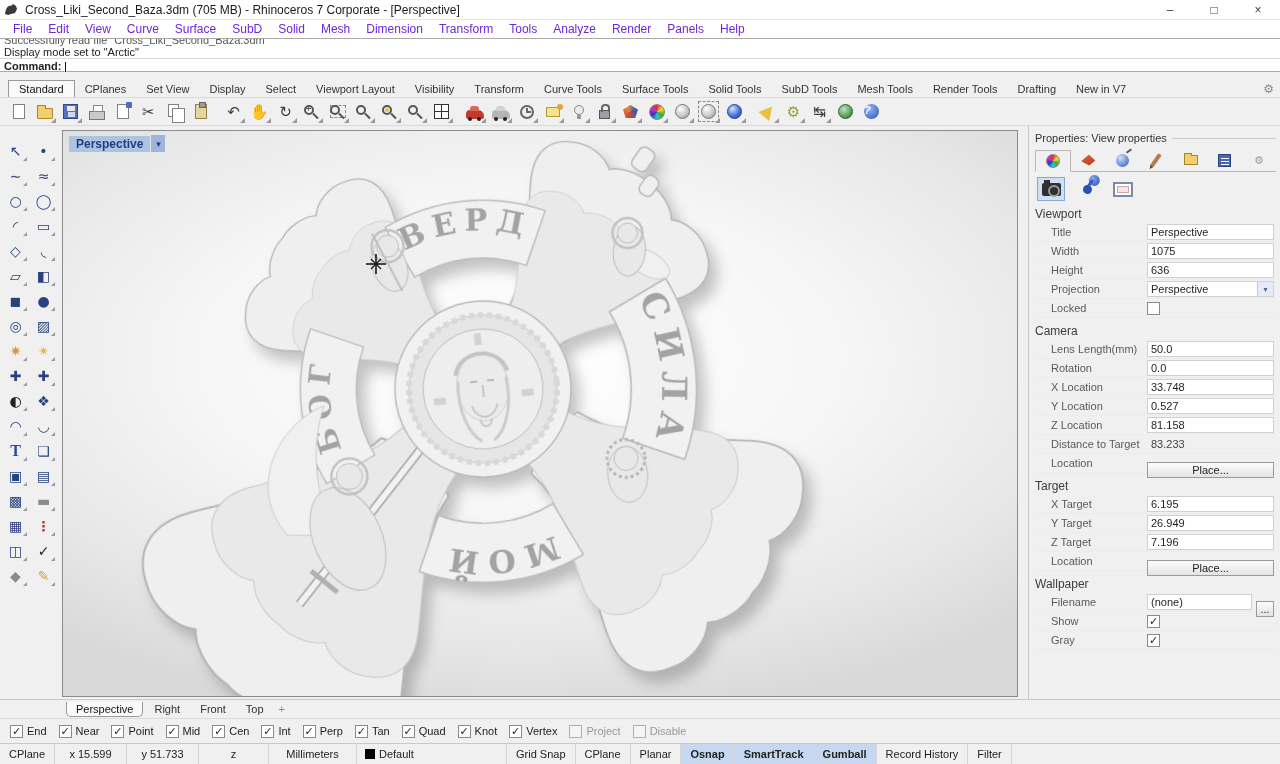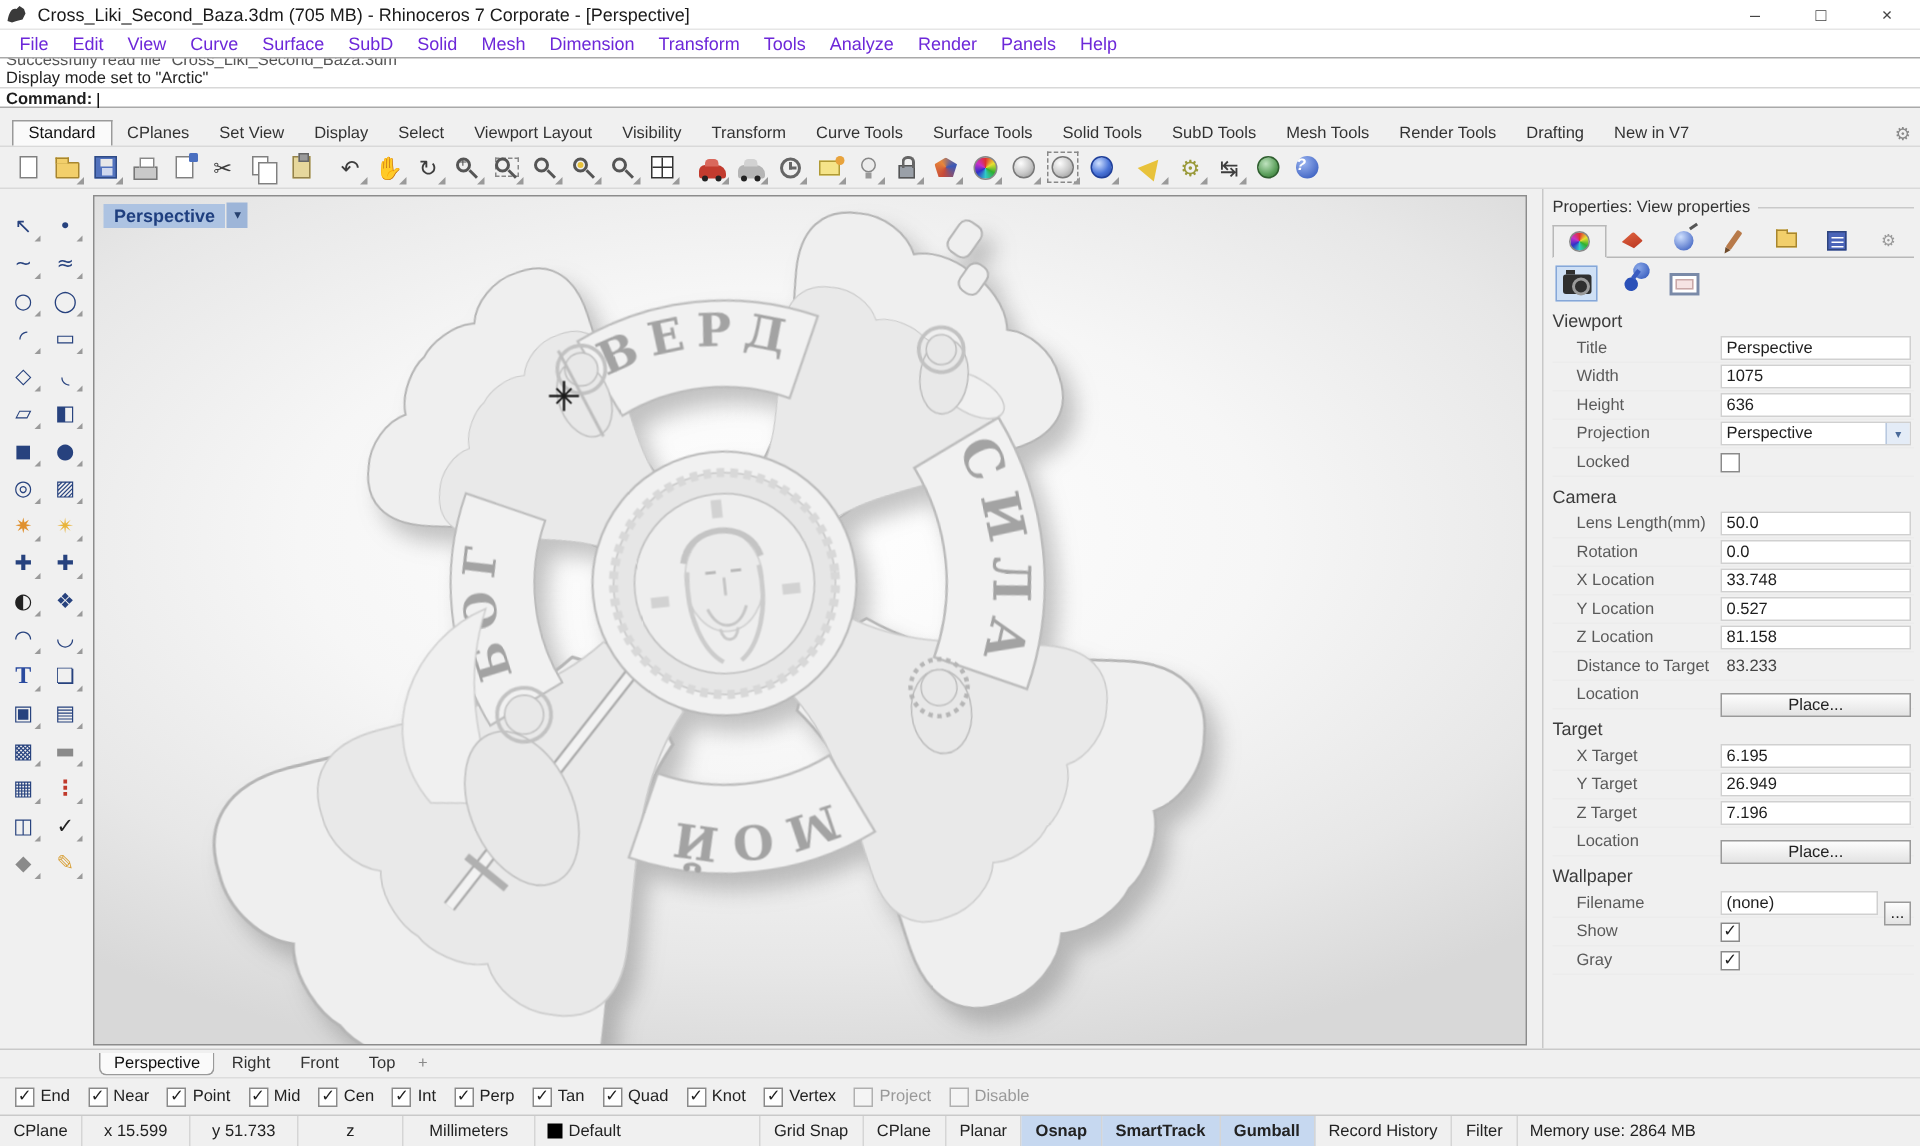--- a/index.html
+++ b/index.html
@@ -707,14 +707,13 @@
       <span>Default</span>
     </div>
   <div class="sb-toggle">Grid Snap</div>
   <div class="sb-toggle">CPlane</div>
   <div class="sb-toggle">Planar</div>
   <div class="sb-toggle on">Osnap</div>
   <div class="sb-toggle on">SmartTrack</div>
   <div class="sb-toggle on">Gumball</div>
   <div class="sb-toggle">Record History</div>
   <div class="sb-toggle">Filter</div>
-  <div class="sb-mem">Memory use: 2864 MB</div>
 </div>
 
 </body></html>

